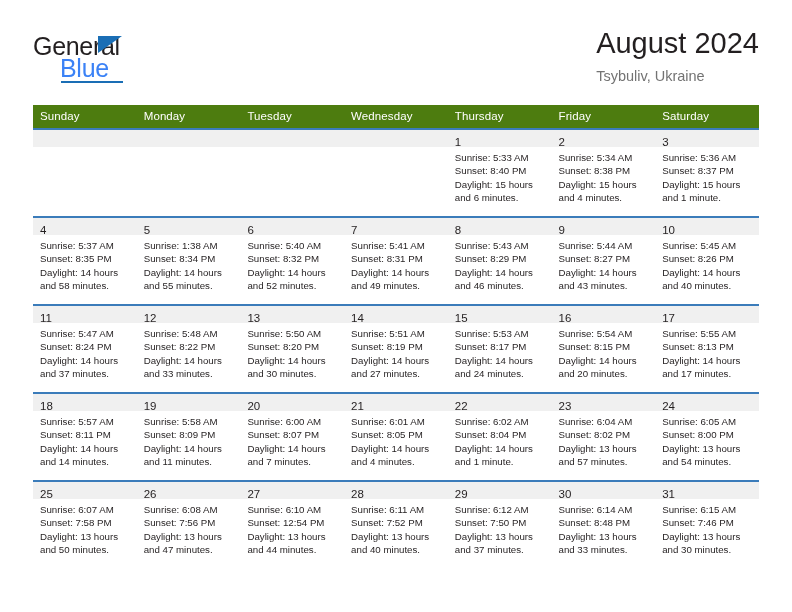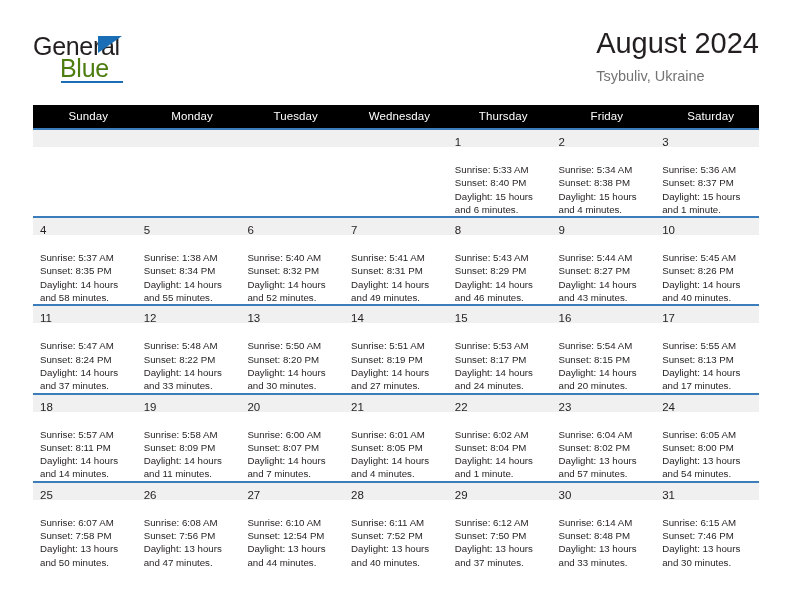--- a/index.html
+++ b/index.html
@@ -55,21 +55,21 @@
     border-left: 24px solid #1a6eb5;
     border-bottom: 17px solid transparent;
   }
   .logo-blue {
     position: absolute;
     left: 27px;
     top: 22px;
     font-size: 25px;
     line-height: 25px;
     letter-spacing: -0.3px;
-    color: #4d7c0f;
+    color: #3b82f6;
   }
   .logo-underline {
     position: absolute;
     left: 28px;
     top: 47px;
     width: 62px;
     height: 2px;
     background: #1a6eb5;
   }
 
@@ -98,25 +98,25 @@
   
   .calendar {
     position: absolute;
     left: 33px;
     top: 105px;
     width: 726px;
     border-collapse: collapse;
     table-layout: fixed;
   }
   .calendar th {
-    background: #000000;
+    background: #4d7c0f;
     color: #ffffff;
     font-size: 11.5px;
     font-weight: normal;
-    text-align: center;
+    text-align: left;
     padding: 5px 0 6px 7px;
     height: 11px;
     letter-spacing: 0.1px;
   }
   .calendar td {
     vertical-align: top;
     padding: 0;
     border-top: 2px solid #3b7cba;
     background: #ffffff;
     height: 88px;
@@ -132,21 +132,20 @@
     padding: 2px 0 0 7px;
     box-sizing: border-box;
   }
   .daynum {
     font-size: 11.5px;
     line-height: 14px;
     color: #231f20;
   }
   .cell-body {
     padding: 4px 6px 0 7px;
-    margin-top: 12px;
   }
   .cell-body div {
     font-size: 9.7px;
     line-height: 13.3px;
     color: #231f20;
     white-space: nowrap;
   }
   .cell-empty .daynum-band { background: #f0f0f0; }
 </style>
 </head>

